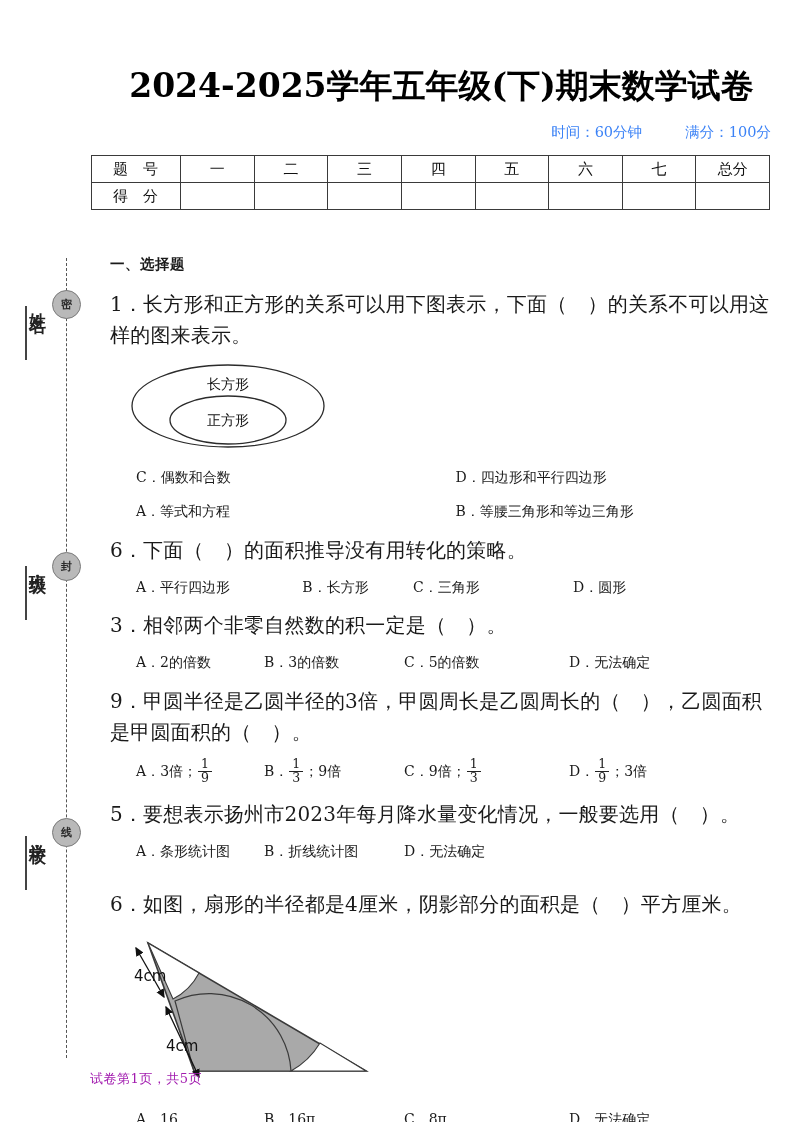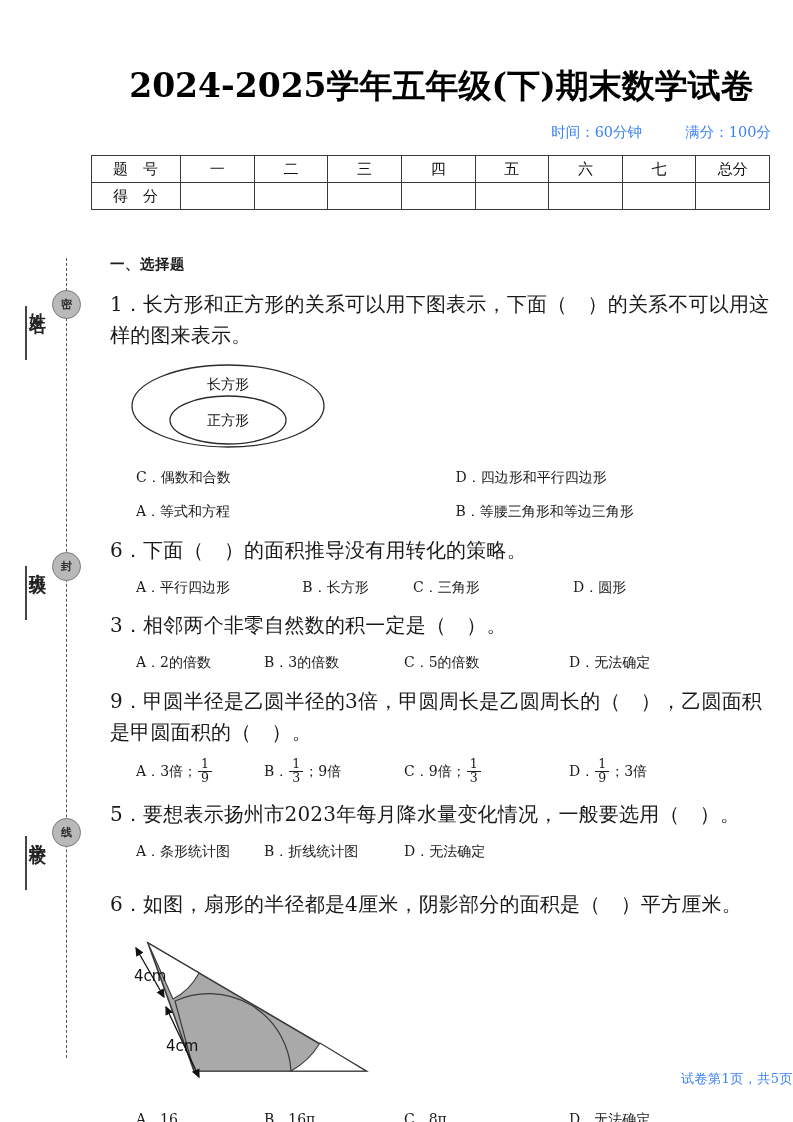--- a/index.html
+++ b/index.html
@@ -171,23 +171,23 @@
   .fig-venn { margin: 6px 0 10px 18px; }
   .fig-tri  { margin: 6px 0 6px 18px; }
 
   .spacer-sm { height: 14px; }
   .spacer-md { height: 30px; }
 
   #footer {
     position: absolute;
     left: 0; right: 0;
     bottom: 34px;
-    text-align: right;
+    text-align: left;
     font-size: 13px;
-    color: #3b82f6;
+    color: #a21caf;
     letter-spacing: 0.5px;
   }
 </style>
 </head>
 <body>
 
 <div id="seal-margin">
   <div class="seal-vline"></div>
 
   <div class="seal-label" style="top:300px">

